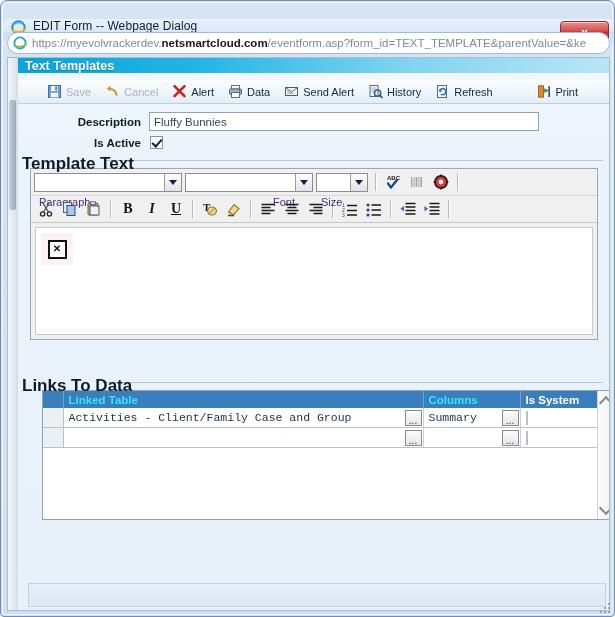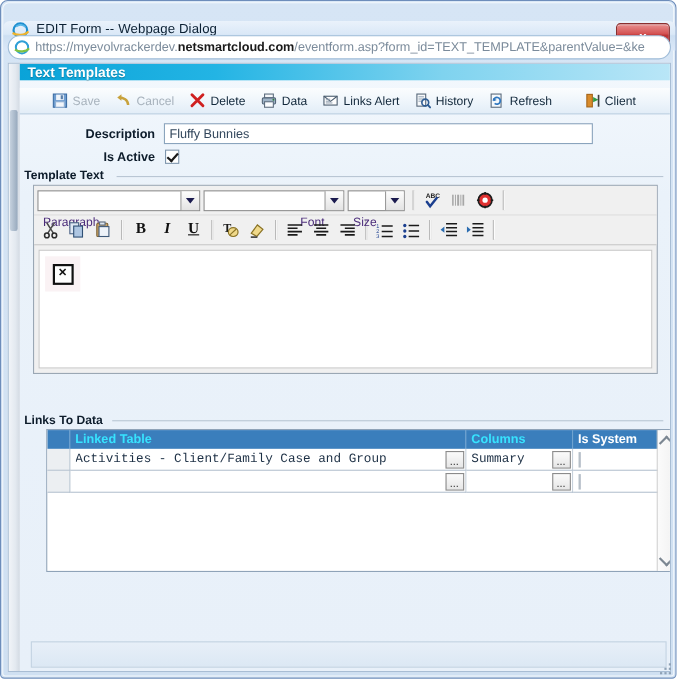--- a/index.html
+++ b/index.html
@@ -223,21 +223,21 @@
   }
   .checkbox.flat {
     background: #eceef0;
     border: 1px solid #b6bfc8;
     cursor: default;
   }
 
   
   .section-cap {
     position: absolute;
-    font-size: 11px;
+    font-size: 17px;
     font-weight: bold;
     color: #0d1c2b;
     background: transparent;
     padding-right: 5px;
     white-space: nowrap;
     z-index: 2;
   }
   .section-rule {
     position: absolute;
     height: 0;
@@ -494,21 +494,21 @@
           </span>
           <span>Cancel</span>
         </div>
 
         <div class="tb-btn">
           <span class="tb-ico">
             <svg width="15" height="15" viewBox="0 0 15 15">
               <path d="M2.5 2.2 L12.5 12.2 M12.5 2.2 L2.5 12.2" stroke="#cf2020" stroke-width="2.6" stroke-linecap="round"></path>
             </svg>
           </span>
-          <span>Delete</span>
+          <span>Alert</span>
         </div>
 
         <div class="tb-btn">
           <span class="tb-ico">
             <svg width="15" height="15" viewBox="0 0 15 15">
               <rect x="3.5" y="1.5" width="8" height="3.5" fill="#f4f7fa" stroke="#5f6f80"></rect>
               <rect x="1.5" y="5" width="12" height="5.5" rx="1" fill="#9fb4c8" stroke="#546679"></rect>
               <rect x="3.5" y="8.5" width="8" height="5" fill="#fbfdff" stroke="#5f6f80"></rect>
               <circle cx="11.6" cy="6.6" r=".9" fill="#2f7a3f"></circle>
             </svg>
@@ -517,21 +517,21 @@
         </div>
 
         <div class="tb-btn">
           <span class="tb-ico">
             <svg width="15" height="15" viewBox="0 0 15 15">
               <rect x="1.5" y="3.5" width="12" height="8" fill="#fdfdfd" stroke="#4a5c6e"></rect>
               <path d="M1.5 3.5 L7.5 8.2 L13.5 3.5" fill="none" stroke="#4a5c6e"></path>
               <path d="M3.2 6.2 h4 M3.2 8 h4 M3.2 9.6 h6" stroke="#8d9dad" stroke-width=".9"></path>
             </svg>
           </span>
-          <span>Links Alert</span>
+          <span>Send Alert</span>
         </div>
 
         <div class="tb-btn">
           <span class="tb-ico">
             <svg width="15" height="15" viewBox="0 0 15 15">
               <rect x="2" y="1.5" width="8" height="11" fill="#f7f9fb" stroke="#57687a"></rect>
               <path d="M3.4 4 h5 M3.4 6 h5 M3.4 8 h3.4" stroke="#93a3b3" stroke-width=".9"></path>
               <circle cx="9.6" cy="9.2" r="3.1" fill="none" stroke="#2f5d93" stroke-width="1.5"></circle>
               <path d="M11.9 11.4 L14 13.6" stroke="#2f5d93" stroke-width="1.8" stroke-linecap="round"></path>
             </svg>
@@ -551,21 +551,21 @@
         </div>
 
         <div class="tb-btn right">
           <span class="tb-ico">
             <svg width="15" height="15" viewBox="0 0 15 15">
               <rect x="2.5" y="1.8" width="5" height="11.4" fill="#d98b2b" stroke="#a5651a"></rect>
               <path d="M8.2 4.2 L13 6.6 L8.2 9 Z" fill="#2f9b42"></path>
               <rect x="12.4" y="2.2" width="1.5" height="10.8" fill="#3f3f3f"></rect>
             </svg>
           </span>
-          <span>Client</span>
+          <span>Print</span>
         </div>
       </div>
 
       <div class="field-row" style="left:0; top:54px; width:530px;">
         <span class="field-label" style="width:123px;">Description</span>
         <input class="text-input" style="width: 390px; height: 19px; margin-left: 8px;" type="text" value="Fluffy Bunnies">
       </div>
 
       <div class="field-row" style="left:0; top:78px;">
         <span class="field-label" style="width:123px;">Is Active</span>

